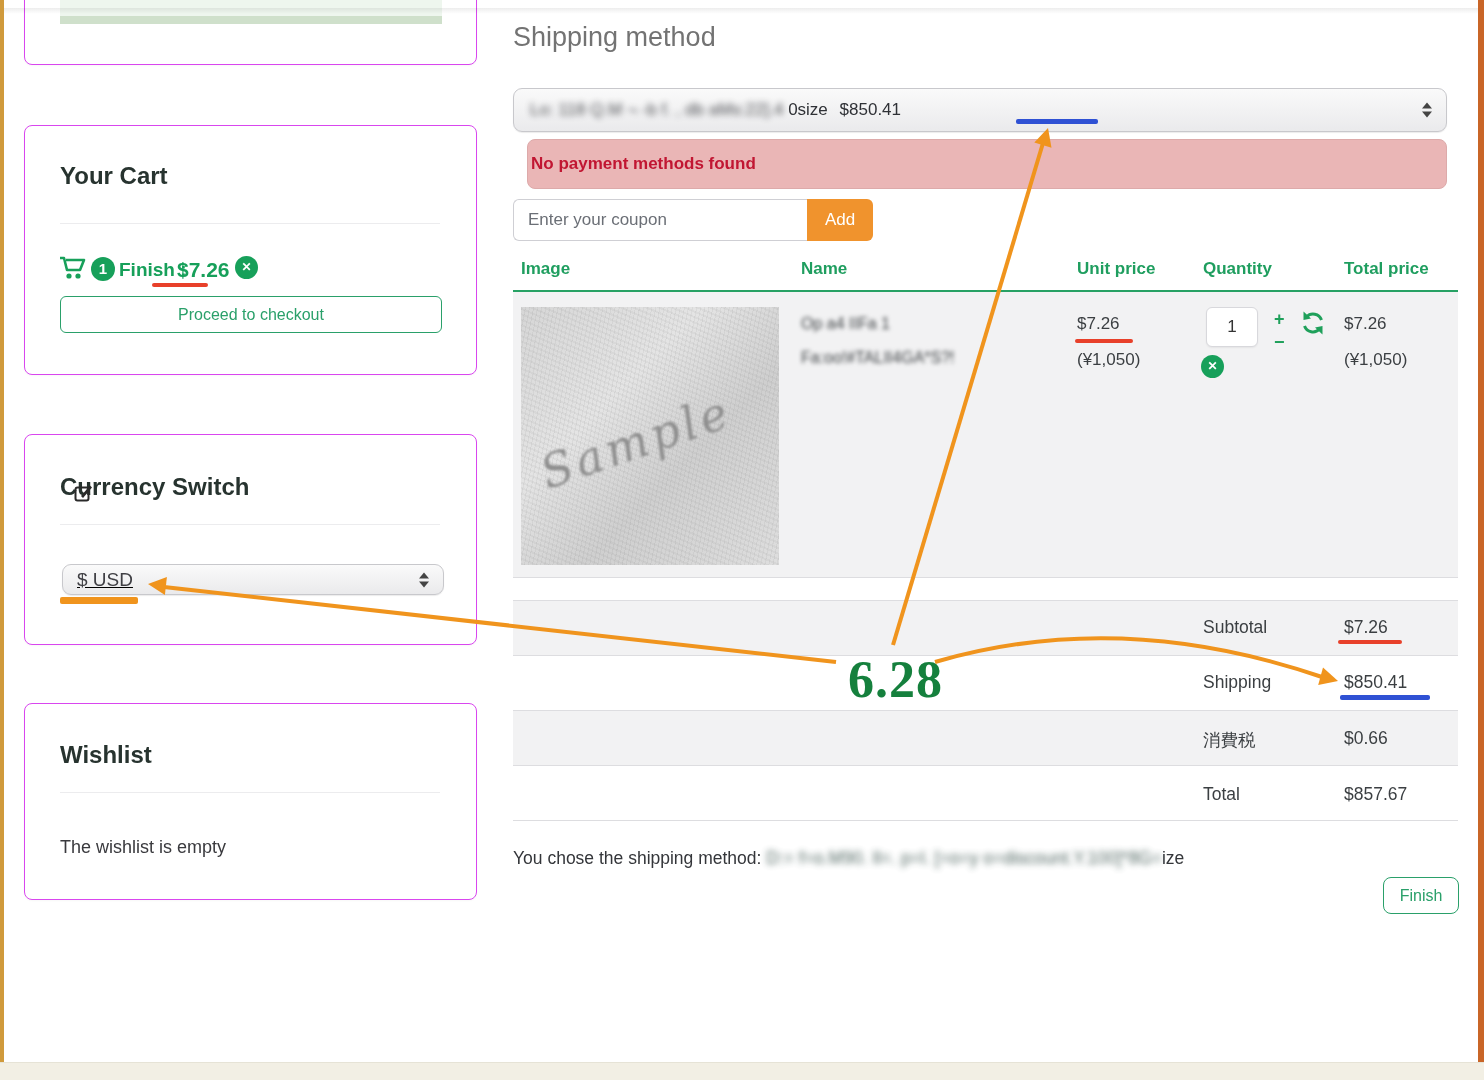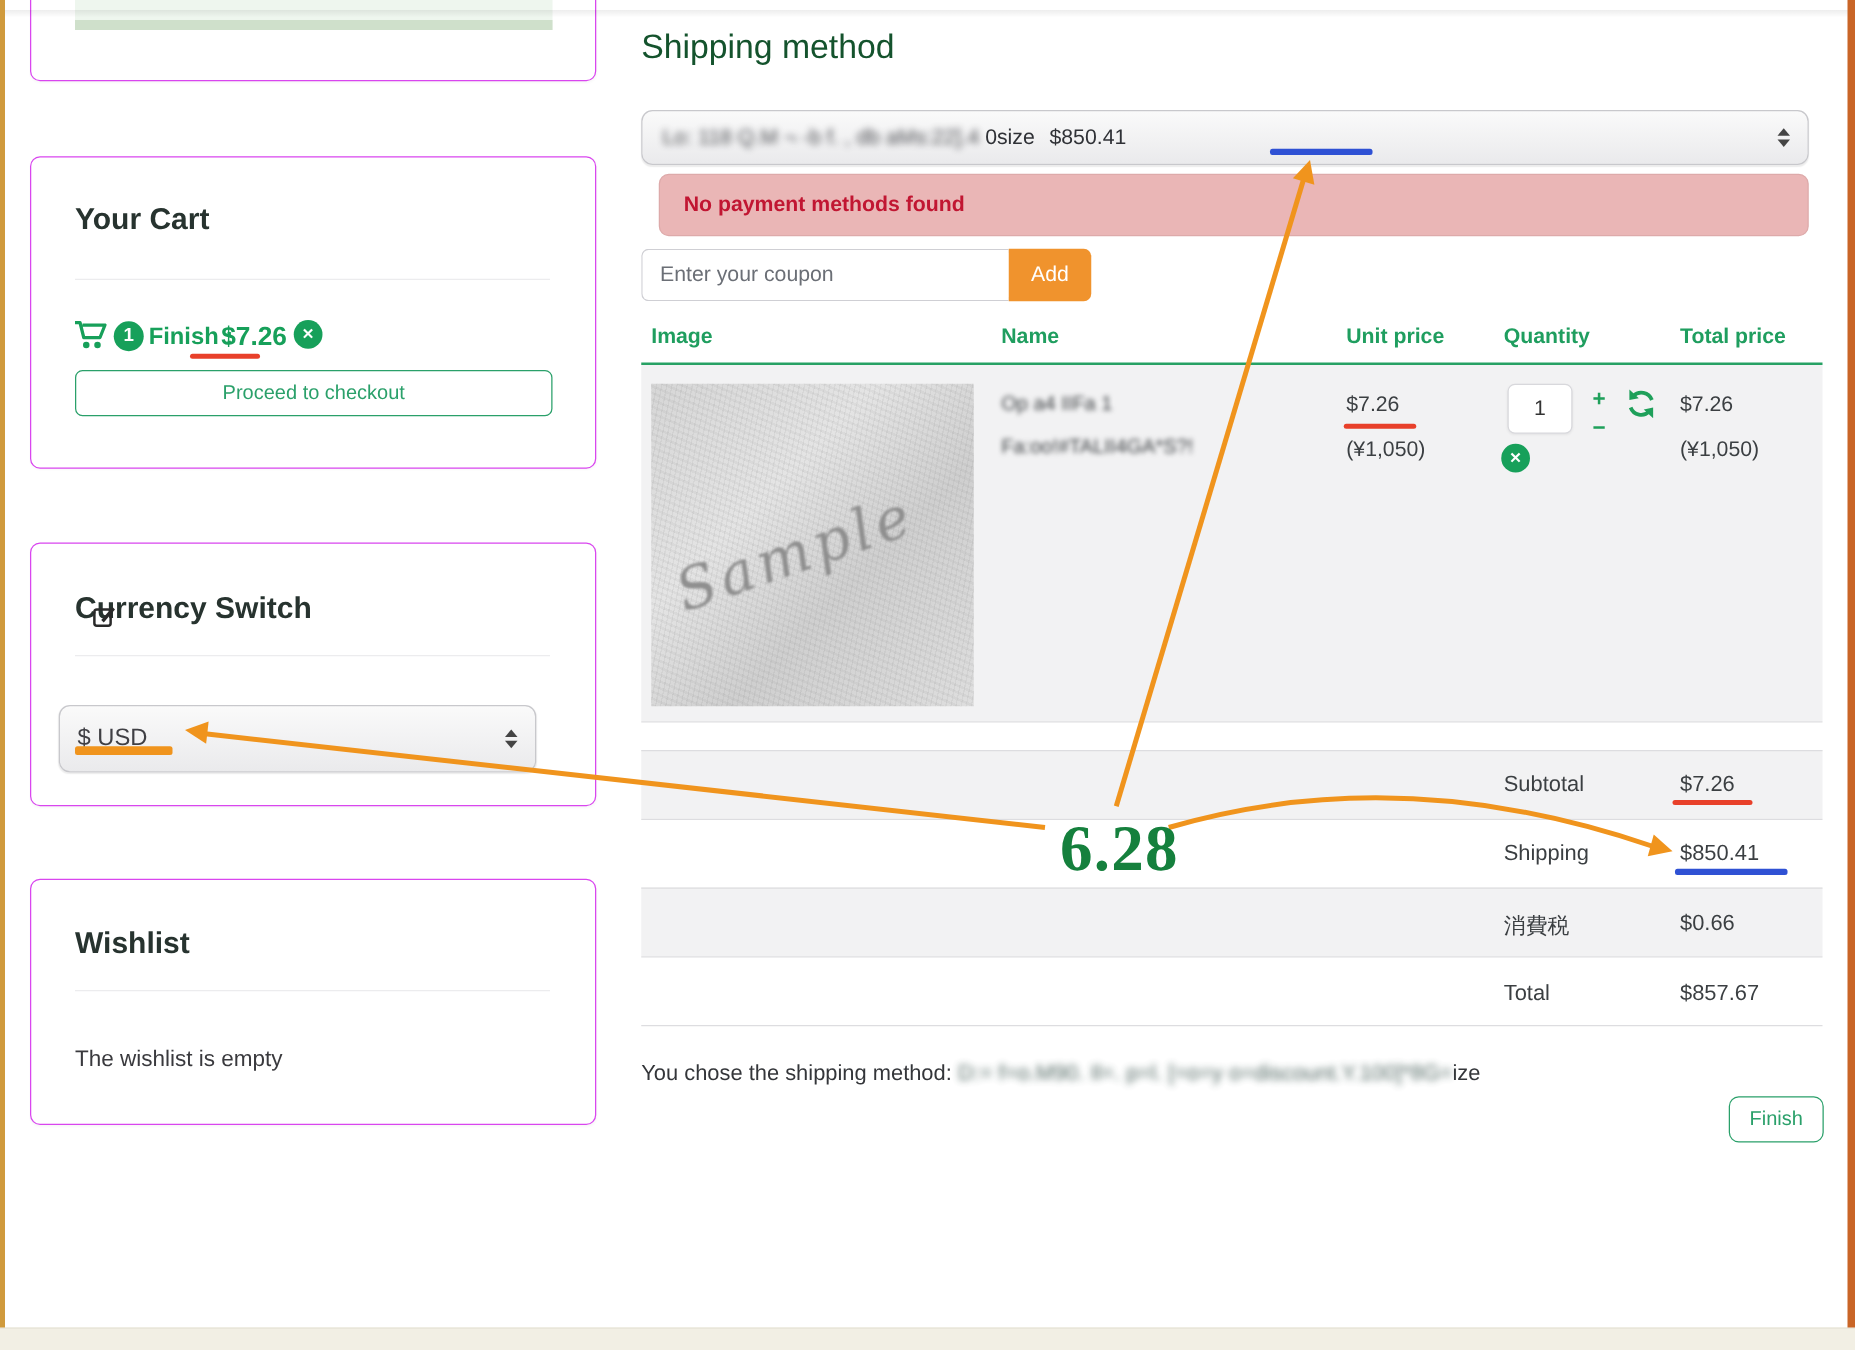--- a/index.html
+++ b/index.html
@@ -25,21 +25,21 @@
   .badge { position:absolute; width:24px; height:24px; border-radius:50%; background:#17a05a; color:#fff; font-size:15px; font-weight:bold; text-align:center; line-height:24px; box-shadow:0 0 0 2px #fff; }
   .btn-outline-green { position:absolute; background:#fff; border:1px solid #2aa06a; border-radius:6px; color:#2aa06a; font-size:16px; text-align:center; cursor:pointer; font-family:"Liberation Sans",sans-serif; }
 
   
   .fake-select { position:absolute; background:linear-gradient(to bottom,#fafafa,#eaeaec); border:1px solid #c8c8cc; border-radius:9px; box-shadow:0 1px 1px rgba(0,0,0,0.08); display:flex; align-items:center; }
   .chevrons { position:absolute; right:14px; top:50%; transform:translateY(-50%); display:flex; flex-direction:column; gap:3px; }
   .tri-up   { width:0; height:0; border-left:5px solid transparent; border-right:5px solid transparent; border-bottom:6px solid #444; }
   .tri-down { width:0; height:0; border-left:5px solid transparent; border-right:5px solid transparent; border-top:6px solid #444; }
 
   
-  .alert { position:absolute; left:527px; top:139px; width:920px; height:50px; background:#eab6b6; border:1px solid #daa; border-radius:8px; color:#c11632; font-weight:bold; font-size:17px; display:flex; align-items:center; padding-left:19px; }
+  .alert { position:absolute; left:527px; top:139px; width:920px; height:50px; background:#eab6b6; border:1px solid #daa; border-radius:8px; color:#c11632; font-weight:bold; font-size:17px; display:flex; align-items:center; padding-left:3px; }
 
   
   .coupon-input { position:absolute; left:513px; top:199px; width:294px; height:42px; border:1px solid #cfcfd4; border-right:none; border-radius:6px 0 0 6px; padding:0 14px; font-size:17px; color:#555; font-family:"Liberation Sans",sans-serif; outline:none; }
   .coupon-input::placeholder { color:#6b6f76; }
   .btn-add { position:absolute; left:807px; top:199px; width:66px; height:42px; background:#f0932d; border:none; border-radius:0 6px 6px 0; color:#fff; font-size:17px; cursor:pointer; font-family:"Liberation Sans",sans-serif; }
 
   
   .th { position:absolute; font-size:17px; font-weight:bold; color:#1f9e5f; }
   .cell { position:absolute; font-size:17px; color:#3b3f42; }
   .row-band { position:absolute; left:513px; width:945px; }
@@ -95,36 +95,36 @@
 
   <div class="card" style="left:24px; top:434px; width:453px; height:211px;">
     <div class="card-title" style="top:38px;">Currency Switch</div>
     <span style="position:absolute; left:48px; top:48px;">
       <svg width="20" height="20" viewBox="0 0 20 20">
         <rect x="2.5" y="4.5" width="13" height="13" rx="2" fill="none" stroke="#2a2a2a" stroke-width="2"></rect>
         <path d="M8 13 L17 2.5 L19 4.5 L10 15 Z" fill="#2a2a2a"></path>
       </svg>
     </span>
     <div class="card-divider" style="top:89px;"></div>
-    <div class="fake-select" style="left:22px; top:129px; width:382px; height:54px;">
+    <div class="fake-select" style="left:37px; top:129px; width:382px; height:31px;text-decoration:underline;">
       <span style="padding-left:14px; font-size:19px; color:#3f3f44;">$ USD</span>
       <span class="chevrons">
           <i class="tri-up"></i>
           <i class="tri-down"></i>
         </span>
     </div>
   </div>
 
   <div class="card" style="left:24px; top:703px; width:453px; height:197px;">
     <div class="card-title" style="top:37px;">Wishlist</div>
     <div class="card-divider" style="top:88px;"></div>
     <div style="position:absolute; left:35px; top:133px; font-size:18px; color:#3a3a3e;">The wishlist is empty</div>
   </div>
 
-  <div style="position:absolute; left:513px; top:22px; font-size:27px; color:#14532d;">Shipping method</div>
+  <div style="position:absolute; left:513px; top:22px; font-size:27px; color:#737373;">Shipping method</div>
 
   <div class="fake-select" style="left:513px; top:88px; width:934px; height:44px;">
     <span style="padding-left:16px; font-size:17px; color:#2f3136; white-space:nowrap;">
       <span class="obscured">Lo: 118 Q.M  ¬ -b f.   ,   db   aMs:22].4</span>
       <span>0size</span>
       <span style="margin-left:7px;">$850.41</span>
     </span>
     <span class="chevrons">
         <i class="tri-up"></i>
         <i class="tri-down"></i>

